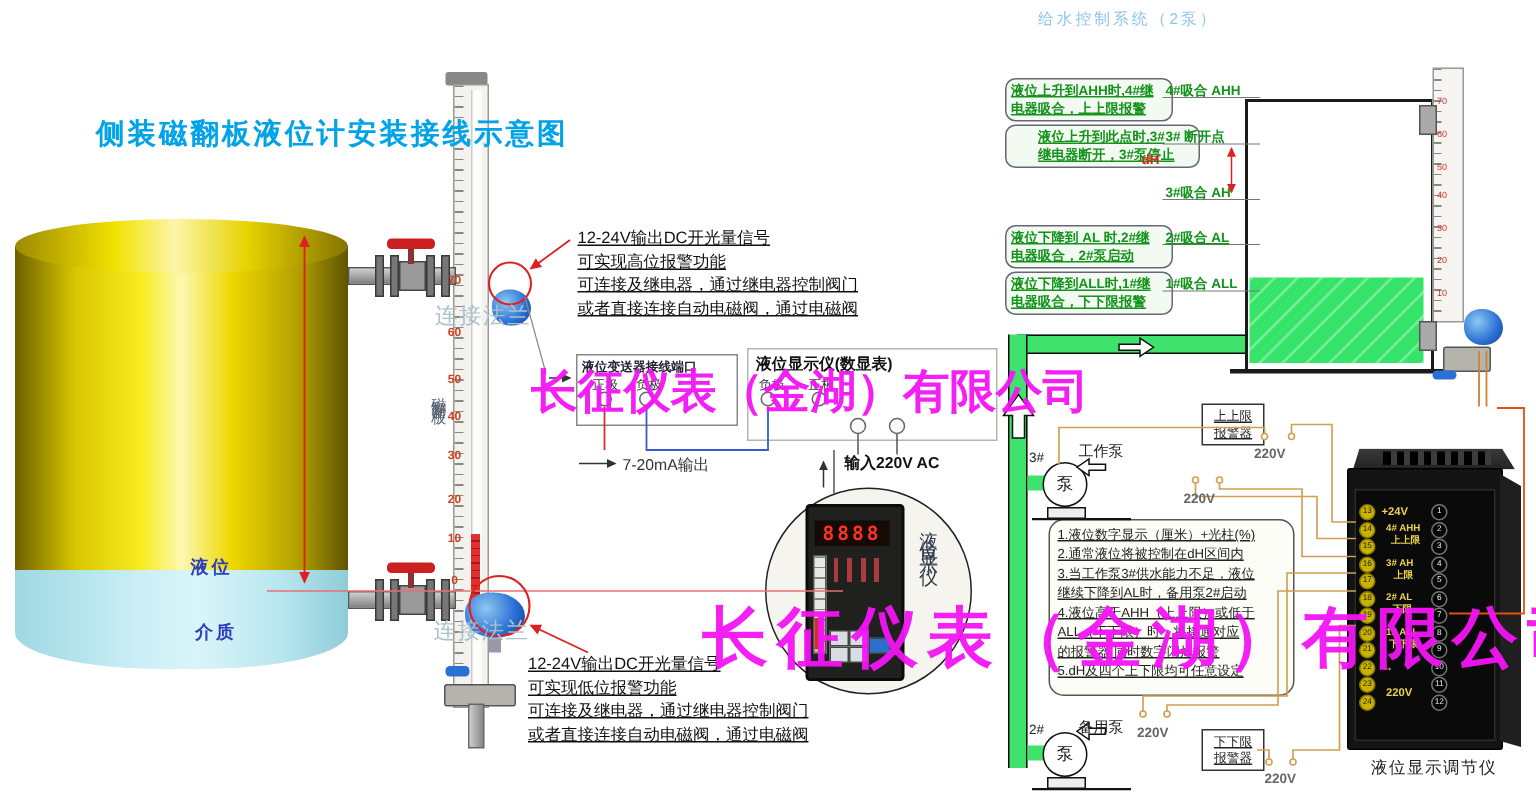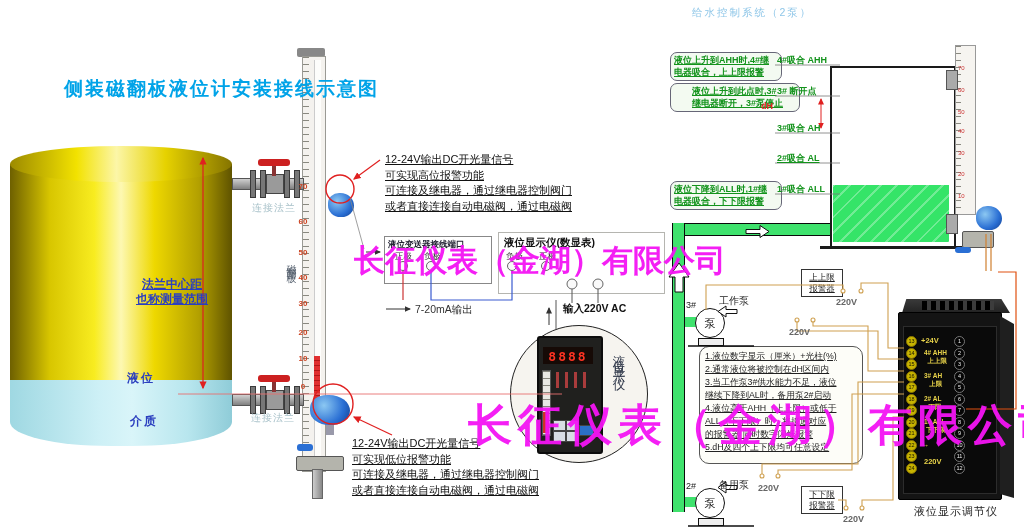--- a/index.html
+++ b/index.html
@@ -8,21 +8,21 @@
   .abs{position:absolute;}
   .t{position:absolute;white-space:nowrap;}
   .pre{white-space:pre-line;text-decoration:underline;}
   .z1{z-index:1}.z2{z-index:2}.z3{z-index:3}.z6{z-index:6}
   #overlay{position:absolute;left:0;top:0;z-index:5;pointer-events:none;}
   .wm{position:absolute;z-index:9;color:#f414f4;font-family:"Liberation Serif",serif;
       font-weight:bold;white-space:nowrap;opacity:.95;margin-left:40px;}
   .title{color:#00a3e8;font-weight:bold;font-size:19px;letter-spacing:2px;}
   .systitle{color:#8ec6e8;font-size:10.5px;letter-spacing:2px;}
   .bluelbl{color:#2b3fbf;font-weight:bold;font-size:12px;}
-  .flangelbl{color:#a9c2ca;font-size:10px;letter-spacing:1px;}
+  .flangelbl{color:#a9c2ca;font-size:15px;letter-spacing:1px;margin-left:38px;}
   .note{font-size:11px;line-height:15.5px;color:#111;}
   .scaleL{position:absolute;left:295px;width:16px;text-align:center;font-size:8px;
           font-weight:bold;color:#c42;z-index:6;}
   .scaleR{position:absolute;left:958px;font-size:6px;color:#c33;z-index:6;}
   .logicbox{position:absolute;left:670px;width:104px;border:1px solid #667;border-radius:7px;
             background:#f3faf1;color:#13931c;font-weight:bold;font-size:9px;line-height:11.5px;
             padding:2px 3px;z-index:2;}
   .logictag{position:absolute;left:777px;color:#13931c;font-weight:bold;font-size:9px;
             white-space:nowrap;z-index:6;}
   .v220{position:absolute;color:#666;font-weight:bold;font-size:9px;z-index:6;}
@@ -51,22 +51,20 @@
 
 <div id="stage">
 
   <div class="abs z1" style="left:10px;top:164px;width:222px;height:218px;
        background:linear-gradient(90deg,#6e6000,#d8c600 18%,#f8ec20 38%,#fdf8b2 50%,#eed800 65%,#b3a000 85%,#5f5300);"></div>
   <div class="abs z1" style="left:10px;top:380px;width:222px;height:66px;
        border-radius:0 0 45% 45% / 0 0 24px 24px;
        background:linear-gradient(90deg,#9fd8e2,#cdf0f6 40%,#d9f5f9 55%,#b8e6ee 80%,#8fccd8);"></div>
   <div class="abs z1" style="left:10px;top:146px;width:222px;height:36px;border-radius:50%;
        background:linear-gradient(90deg,#9c8a00,#f2e200 30%,#fcf6a8 48%,#e6d200 70%,#857400);"></div>
-  <div class="t z6 bluelbl pre" style="left:132px;top:277px;width:80px;text-align:center;line-height:15px;white-space:pre-line;">法兰中心距
-也称测量范围</div>
   <div class="t z6 bluelbl" style="left:127px;top:370px;letter-spacing:2px;">液位</div>
   <div class="t z6 bluelbl" style="left:130px;top:413px;letter-spacing:2px;">介质</div>
 
   <div class="abs z2" style="left:297px;top:48px;width:28px;height:9px;background:#888;border-radius:2px;"></div>
   <div class="abs z2 ticks" style="left:302px;top:56px;width:22px;height:414px;
        background-color:#f4f2ee;border:1px solid #9a9a94;background-size:6px 100%;background-repeat:no-repeat;"></div>
   <div class="abs z2" style="left:314px;top:60px;width:6px;height:404px;background:#fdfdfb;border-left:1px solid #ccc;"></div>
   <div class="abs z3" style="left:314px;top:356px;width:6px;height:44px;
        background:repeating-linear-gradient(180deg,#e03030 0 4px,#b01818 4px 5px);"></div>
   <span class="scaleL" style="top:182px;">70</span>
@@ -144,20 +142,22 @@
   <div class="key" style="left:566px;top:420px;"></div>
   <div class="key" style="left:553px;top:431px;"></div>
   <div class="key" style="left:566px;top:431px;"></div>
   <div class="key" style="left:579px;top:425px;width:13px;background:#2b6fc8;"></div>
   <div class="t z6" style="left:610px;top:344px;writing-mode:vertical-rl;font-size:12.5px;color:#30384a;letter-spacing:6px;">液位显示仪</div>
 
   <div class="logicbox pre" style="top:52px;">液位上升到AHH时,4#继
 电器吸合，上上限报警</div>
   <div class="logicbox pre" style="top:83px;padding-left:21px;">液位上升到此点时,3#
 继电器断开，3#泵停止</div>
+  <div class="logicbox pre" style="top:150px;">液位下降到 AL 时,2#继
+电器吸合，2#泵启动</div>
   <div class="logicbox pre" style="top:181px;">液位下降到ALL时,1#继
 电器吸合，下下限报警</div>
   <div class="logictag" style="top:54px;">4#吸合 AHH</div>
   <div class="logictag" style="top:85px;">3# 断开点</div>
   <div class="logictag" style="top:122px;">3#吸合 AH</div>
   <div class="logictag" style="top:152px;text-decoration:underline;">2#吸合 AL</div>
   <div class="logictag" style="top:183px;">1#吸合 ALL</div>
   <div class="t z6" style="left:761px;top:101px;color:#e02020;font-weight:bold;font-size:9px;">dH</div>
 
   <div class="abs z1" style="left:830px;top:66px;width:122px;height:178px;border:2px solid #1a1a1a;background:#fff;"></div>

